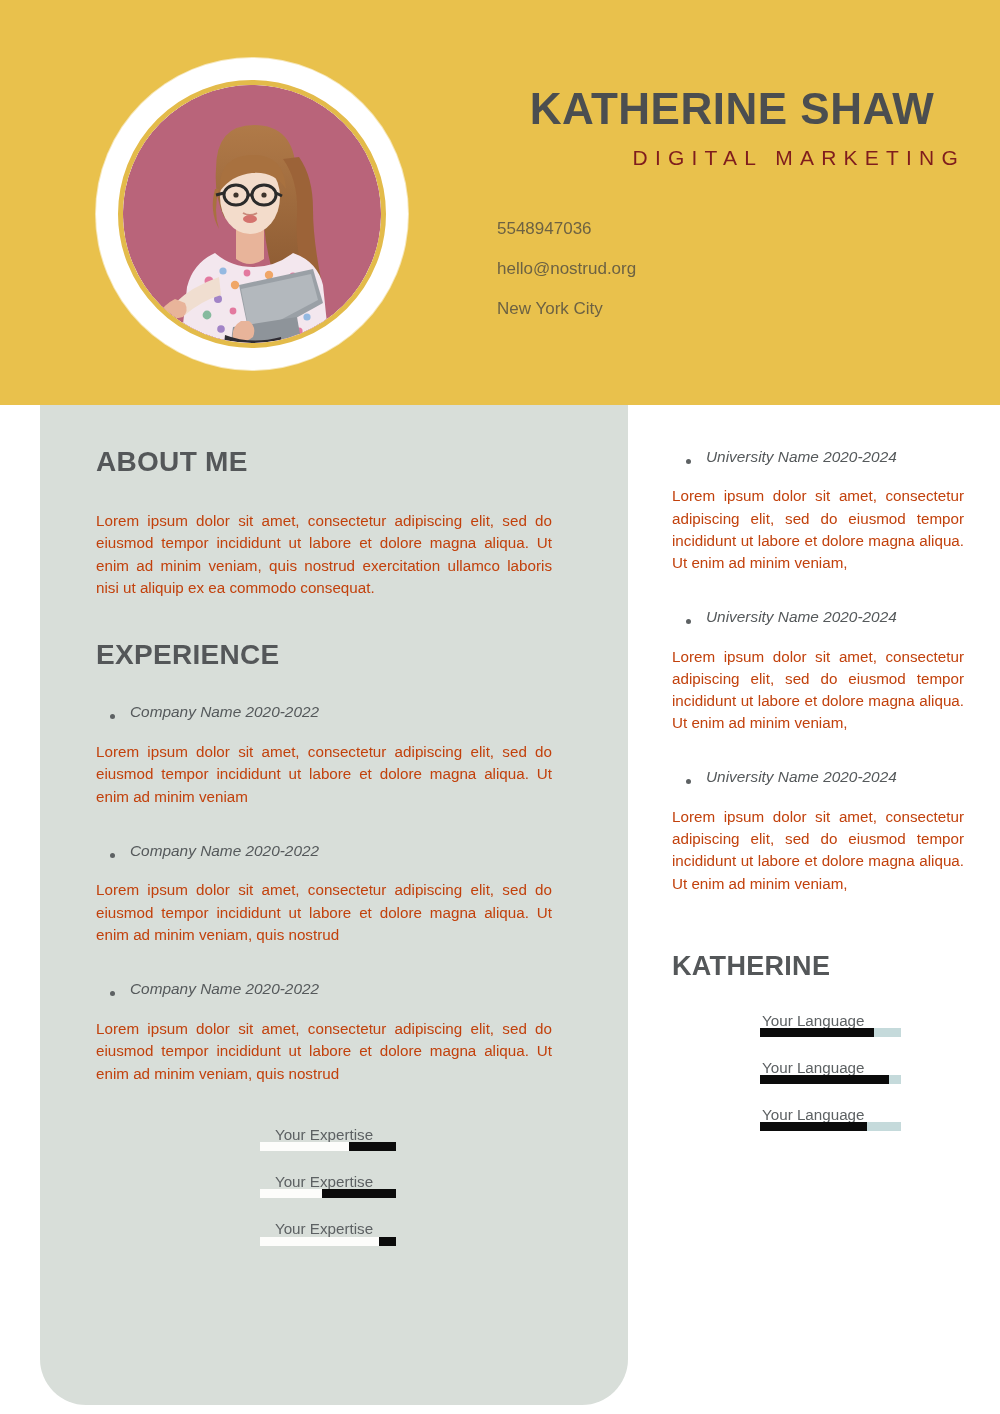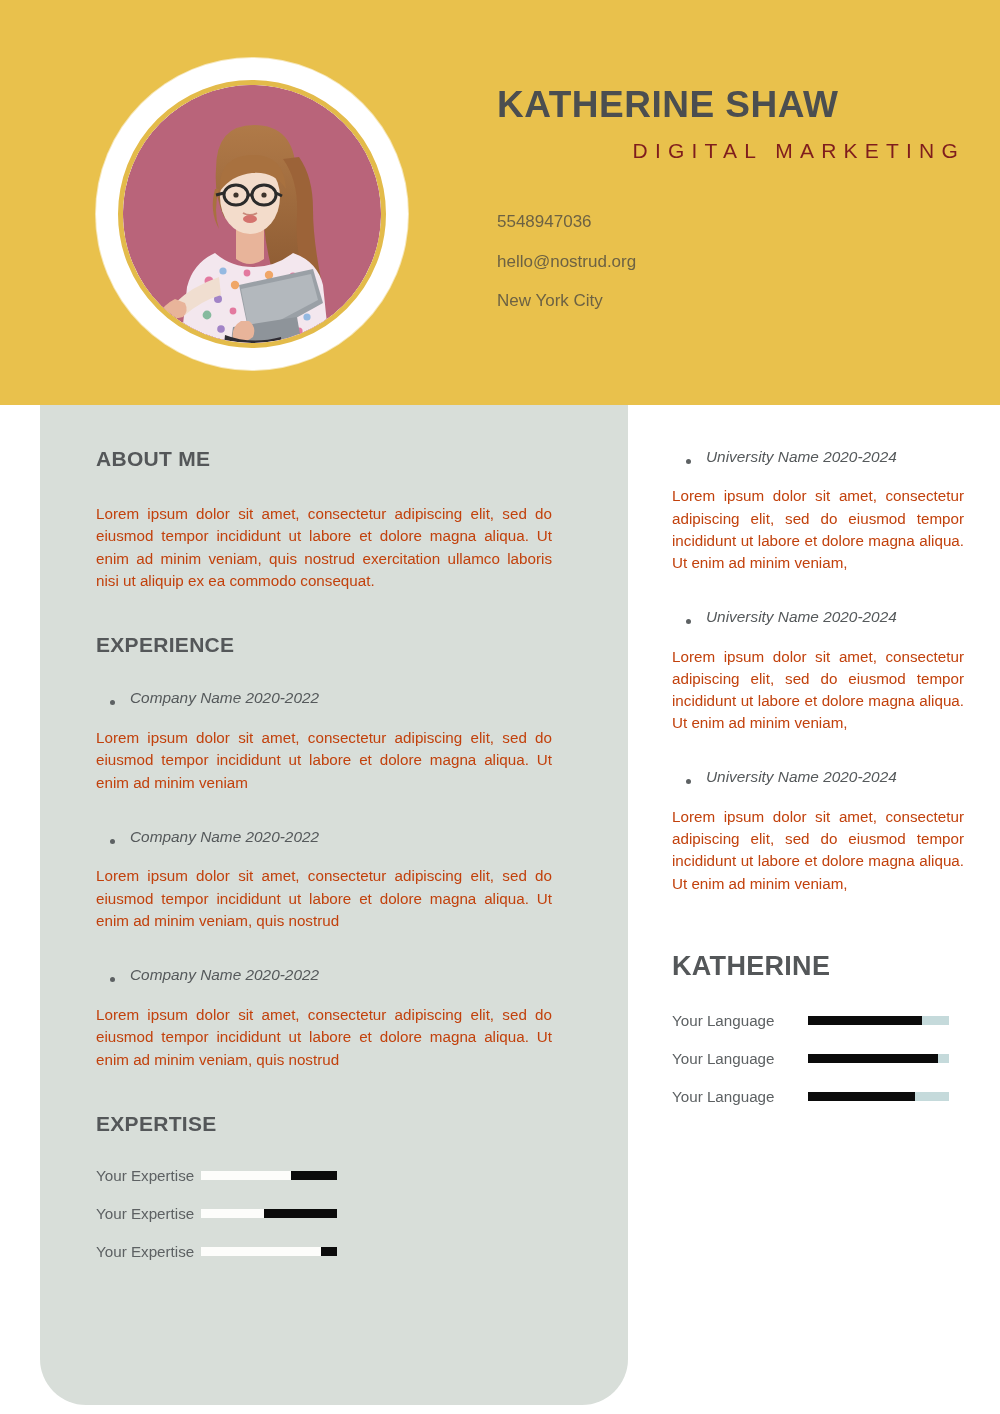--- a/index.html
+++ b/index.html
@@ -60,27 +60,27 @@
   }
   .avatar-photo svg { display: block; }
 
   .header-text {
     position: absolute;
     left: 497px;
     top: 86px;
     width: 470px;
   }
   .name {
-    font-size: 37px;
+    font-size: 44px;
     font-weight: bold;
     color: #4b4e50;
     letter-spacing: 0.5px;
     line-height: 1.05;
     margin: 0;
-    text-align: left;
+    text-align: center;
     white-space: nowrap;
   }
   .subtitle {
     font-size: 21px;
     color: #7f1d1d;
     letter-spacing: 7.2px;
     margin: 14px 0 0 0;
     text-align: right;
     padding-right: 2px;
   }
@@ -112,21 +112,21 @@
     width: 456px;
   }
   .right-col {
     position: absolute;
     left: 672px;
     top: 448px;
     width: 292px;
   }
 
   h2.section-title {
-    font-size: 21px;
+    font-size: 28px;
     font-weight: bold;
     color: #545759;
     margin: 0 0 34px 0;
     letter-spacing: 0.3px;
     line-height: 1;
   }
   .right-col h2.section-title {
     font-size: 27px;
     margin-bottom: 33px;
   }
@@ -167,20 +167,21 @@
   }
 
   .gap-after-para { height: 34px; }
   .gap-section { height: 42px; }
 
   
   .skill-row {
     display: flex;
     align-items: center;
     margin-bottom: 23px;
+    flex-direction: column;
   }
   .skill-label {
     font-size: 15.2px;
     color: #5d6163;
     white-space: nowrap;
     line-height: 1;
   }
   .bar-outer {
     position: relative;
     height: 9px;
@@ -344,21 +345,20 @@
         <span class="bullet-dot"></span>
         <span class="entry-title">Company Name 2020-2022</span>
       </div>
       <p class="body-para">Lorem ipsum dolor sit amet, consectetur adipiscing elit, sed do eiusmod tempor incididunt ut labore et dolore magna aliqua. Ut enim ad minim veniam, quis nostrud</p>
     </div>
   </section>
 
   <div class="gap-section"></div>
 
   <section>
-    <h2 class="section-title">EXPERTISE</h2>
 
     <div class="skill-row">
       <span class="skill-label">Your Expertise</span>
       <div class="bar-outer bar-expertise">
         <div class="bar-fill" style="width: 34%;"></div>
       </div>
     </div>
 
     <div class="skill-row">
       <span class="skill-label">Your Expertise</span>

